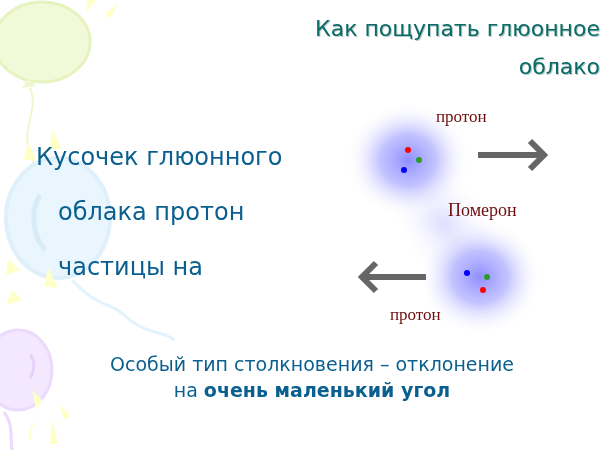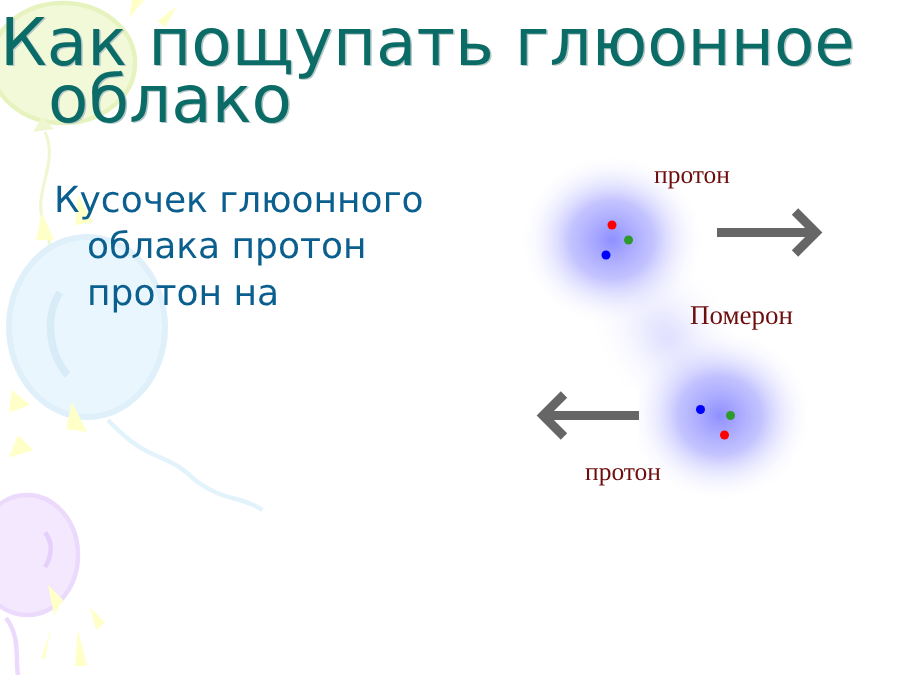--- a/index.html
+++ b/index.html
@@ -19,40 +19,40 @@
       position: absolute;
       left: 0;
       top: 0;
       pointer-events: none;
     }
     .title {
       position: absolute;
       left: 0;
       top: 10px;
       width: 600px;
-      text-align: left;
+      text-align: right;
       color: #0b6b66;
-      font-size: 44px;
+      font-size: 22px;
       line-height: 38px;
       text-shadow: 1px 1px 0 #b5c7c6;
       font-family: "DejaVu Sans", sans-serif;
     }
     .title .l1 { display: block; padding-left: 0px; }
     .title .l2 { display: block; padding-left: 16px; margin-left: 16px; }
     .bullet {
       position: absolute;
       left: 36px;
       top: 118px;
       width: 290px;
       color: #0a5f8f;
       font-size: 24px;
       line-height: 31px;
       font-family: "DejaVu Sans", sans-serif;
     }
-    .bullet .line { display: block; padding-left: 22px; white-space: nowrap; }
+    .bullet .line { display: block; padding-left: 22px; white-space: nowrap; margin-top: 24px; }
     .bullet .line.first { padding-left: 0; }
     .diagram {
       position: absolute;
       left: 340px;
       top: 95px;
       width: 260px;
       height: 240px;
     }
     .diagram .label {
       position: absolute;
@@ -114,21 +114,21 @@
   </svg>
 
   <div class="title">
     <span class="l1">Как пощупать глюонное</span>
     <span class="l2">облако</span>
   </div>
 
   <div class="bullet">
     <span class="line first">Кусочек глюонного</span>
     <span class="line">облака протон</span>
-    <span class="line">протон на</span>
+    <span class="line">частицы на</span>
   </div>
 
   <div class="diagram">
     <svg width="260" height="240" style="position:absolute;left:0;top:0;">
       <defs>
         <radialGradient id="cloudA" cx="50%" cy="50%" r="50%">
           <stop offset="0%" stop-color="#7b7bff" stop-opacity="0.85"></stop>
           <stop offset="45%" stop-color="#9b9bff" stop-opacity="0.6"></stop>
           <stop offset="100%" stop-color="#ffffff" stop-opacity="0"></stop>
         </radialGradient>
@@ -162,18 +162,22 @@
         <polyline points="190,46 204,60 190,74"></polyline>
       </g>
 
       <rect x="16" y="164" width="70" height="34" fill="#ffffff"></rect>
       <g stroke="#666666" stroke-width="6" fill="none" stroke-linecap="butt">
         <line x1="86" y1="182" x2="24" y2="182"></line>
         <polyline points="36,168 22,182 36,196"></polyline>
       </g>
     </svg>
     <span class="label" style="left:96px;top:12px;">протон</span>
-    <span class="label" style="left:120px;top:105px;font-size:18px;text-align:center;">Померон</span>
+    <span class="label" style="left:108px;top:105px;font-size:18px;text-align:center;">Померон</span>
     <span class="label" style="left:50px;top:210px;">протон</span>
   </div>
 
+  <div class="bottom">
+    <span class="l1">Особый тип столкновения – отклонение</span>
+    <span class="l2"><span>на </span><b>очень маленький угол</b></span>
+  </div>
 
 </div>
 
 </body></html>

